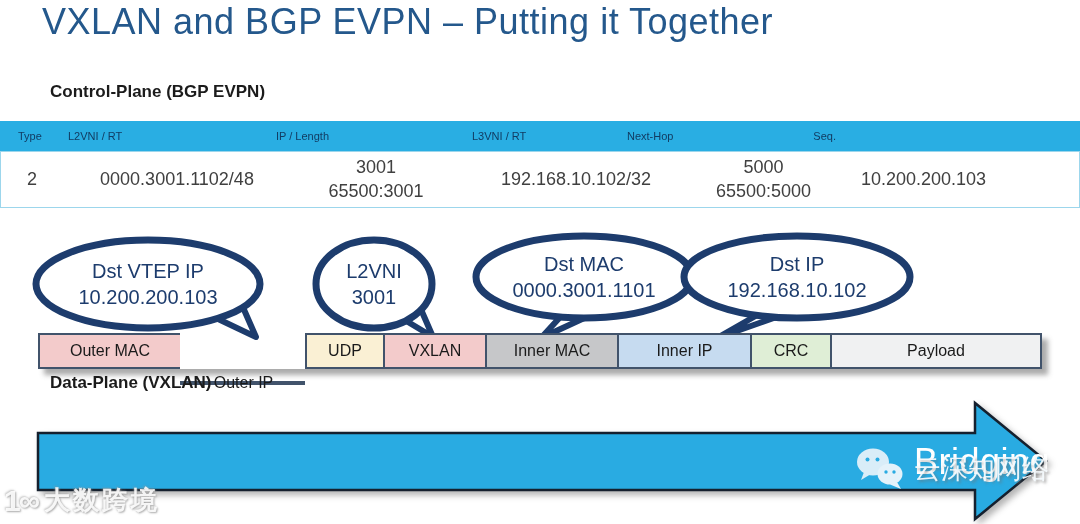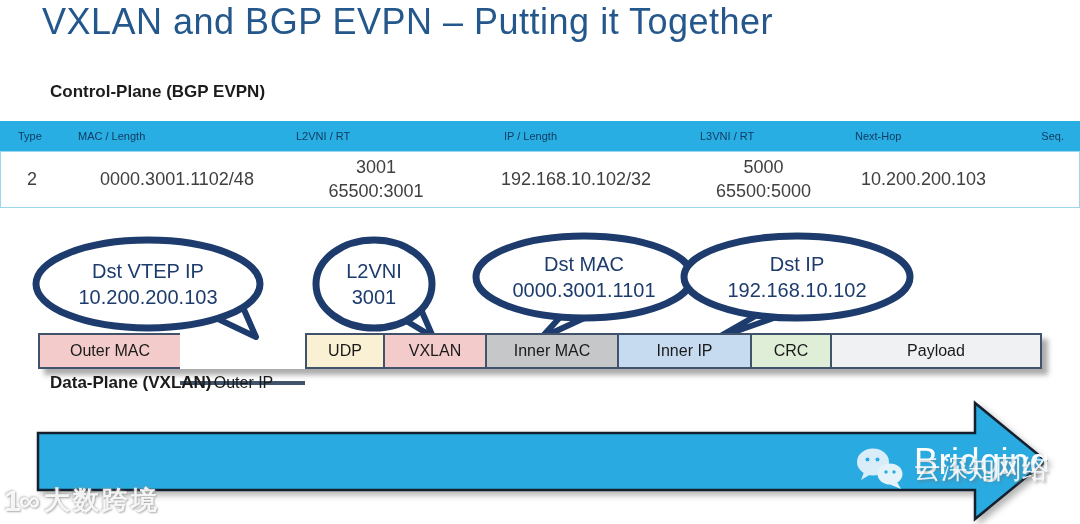--- a/index.html
+++ b/index.html
@@ -108,21 +108,20 @@
 </head>
 <body>
 
 <div class="slide-title">VXLAN and BGP EVPN – Putting it Together</div>
 
 <div class="section-heading cp-heading">Control-Plane (BGP EVPN)</div>
 
 <div class="route-table">
   <div class="rt-header">
     <div class="cell c1">Type</div>
-    <div class="cell c2">MAC / Length</div>
     <div class="cell c3">L2VNI / RT</div>
     <div class="cell c4">IP / Length</div>
     <div class="cell c5">L3VNI / RT</div>
     <div class="cell c6">Next-Hop</div>
     <div class="cell c7">Seq.</div>
   </div>
   <div class="rt-row">
     <div class="cell c1">2</div>
     <div class="cell c2">0000.3001.1102/48</div>
     <div class="cell c3">3001

